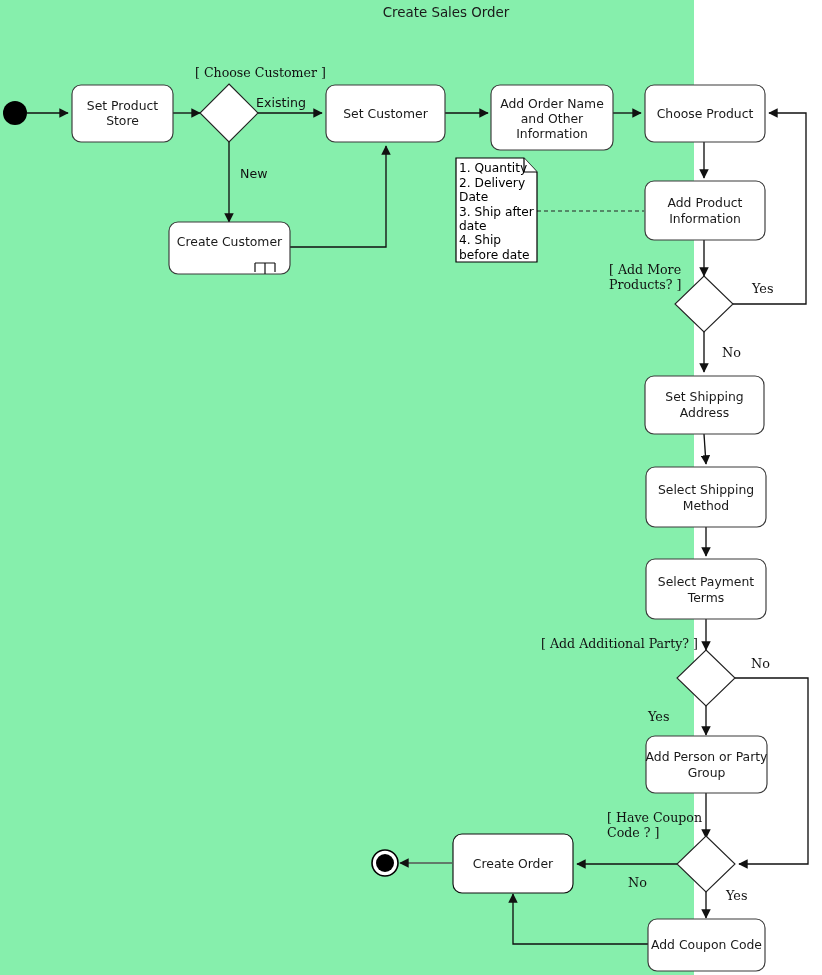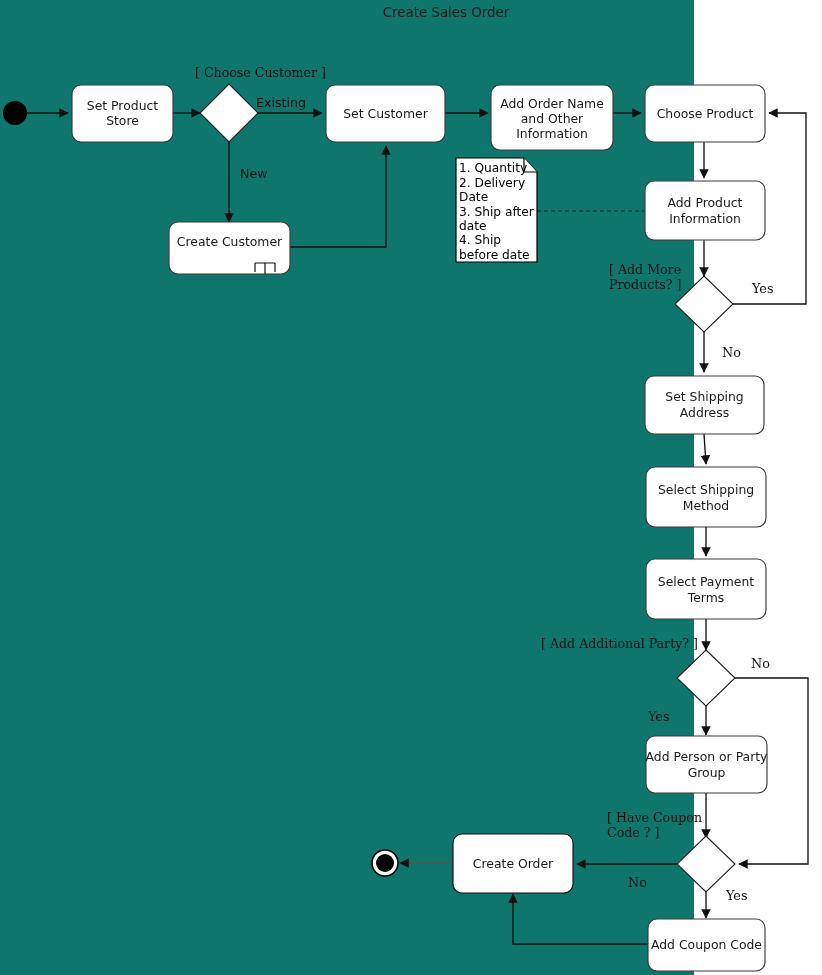--- a/index.html
+++ b/index.html
@@ -10,21 +10,21 @@
   body {
     width: 822px;
     height: 975px;
     font-family: "DejaVu Sans", sans-serif;
     overflow: hidden;
   }
   #diagram-root {
     position: relative;
     width: 694px;
     height: 975px;
-    background: #0f766e;
+    background: #86efac;
   }
   svg#uml-canvas {
     display: block;
     width: 822px;
     height: 975px;
   }
   .node-shape {
     fill: #ffffff;
     stroke: #3a3a3a;
     stroke-width: 1.15;

